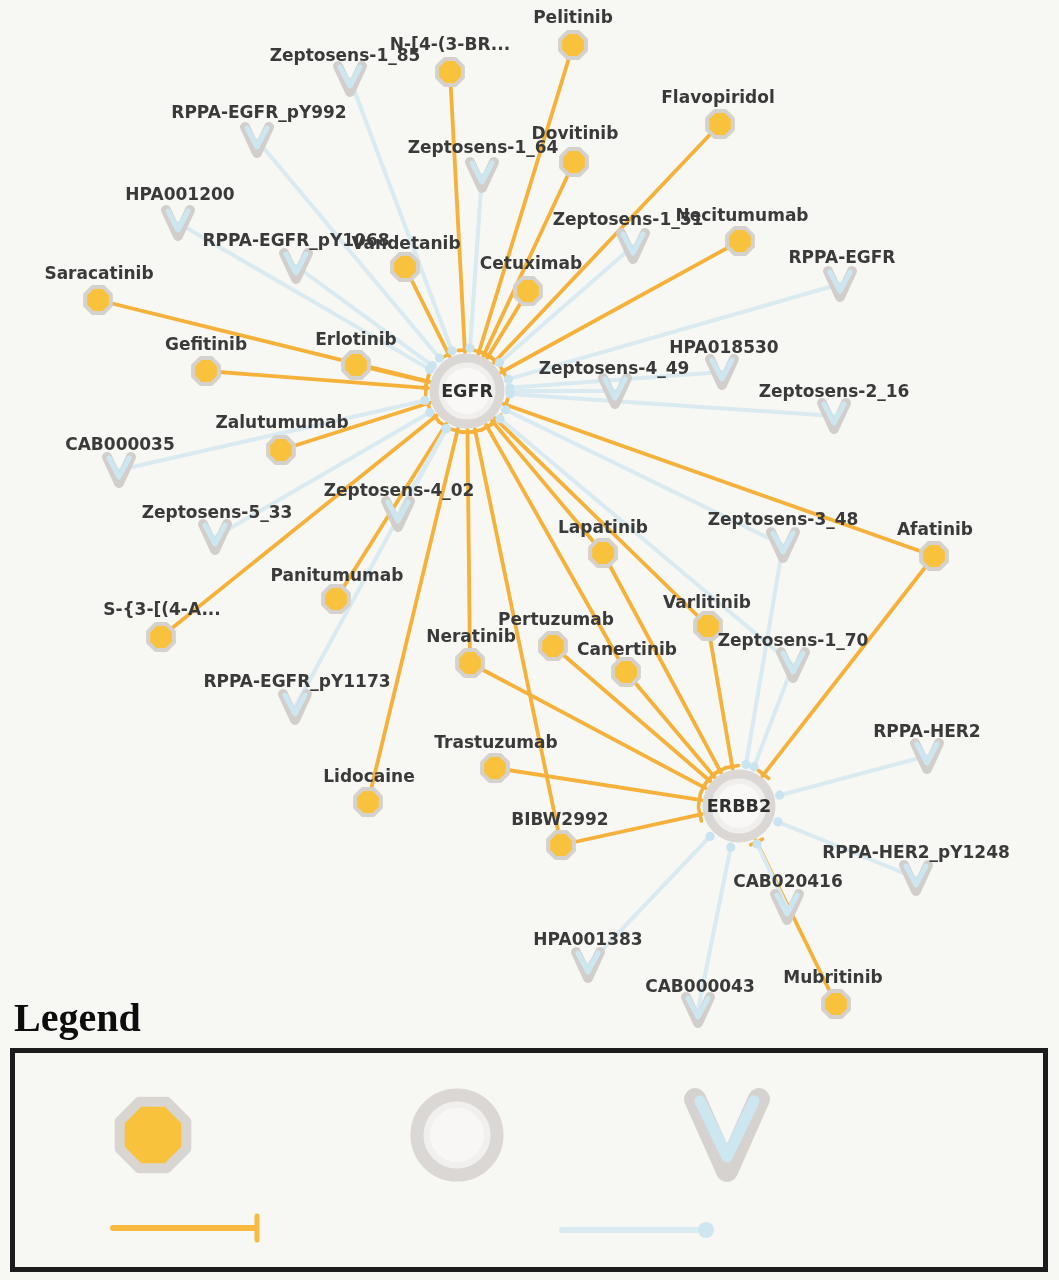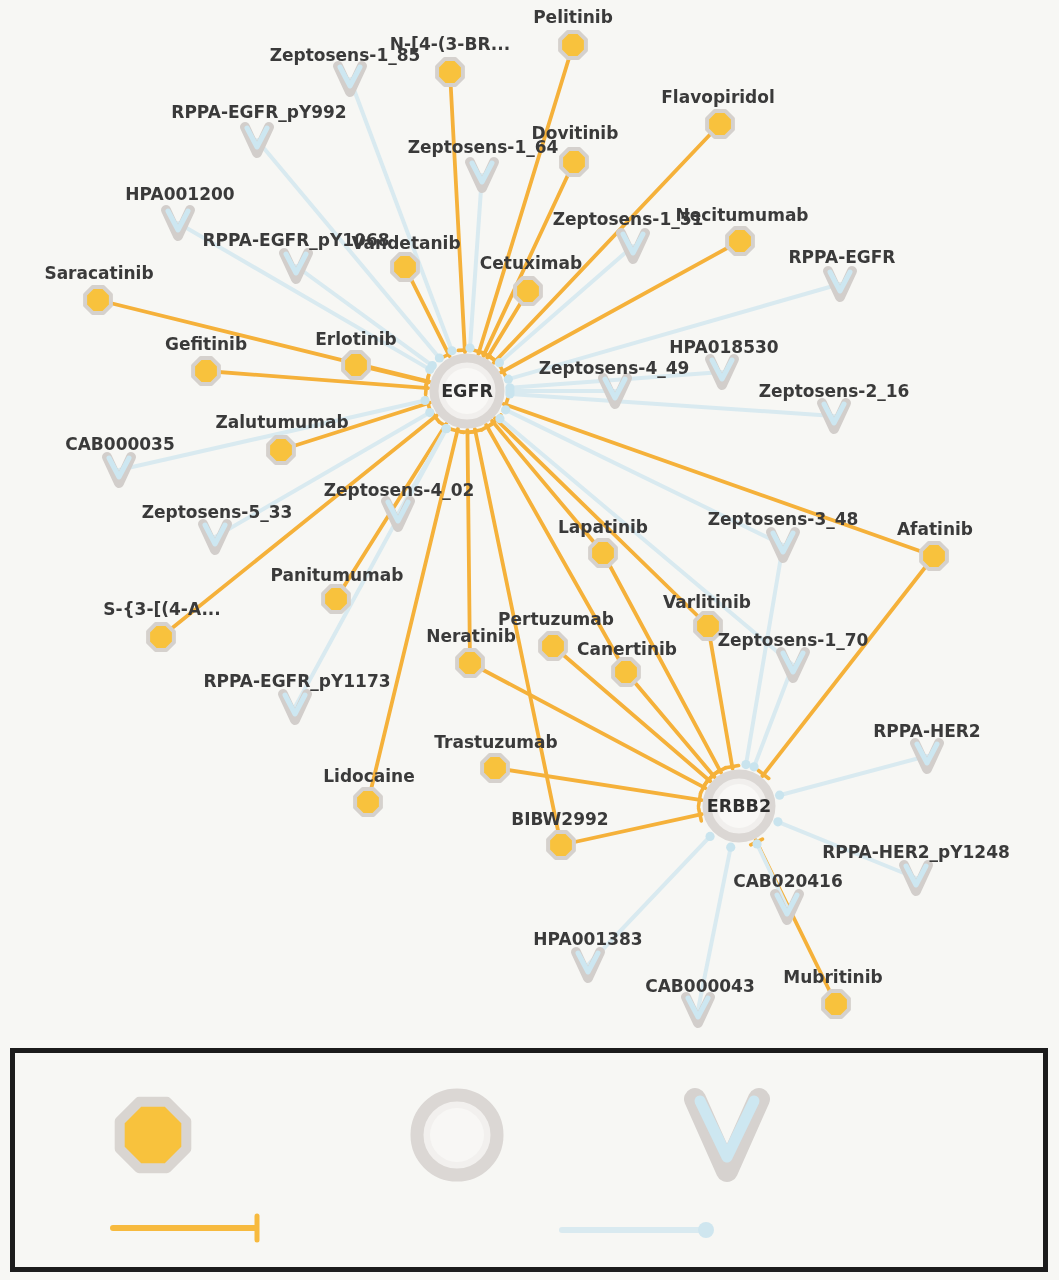--- a/index.html
+++ b/index.html
@@ -301,20 +301,21 @@
         <text x="783" y="525" text-anchor="middle" font-family="&quot;DejaVu Sans&quot;,sans-serif" font-size="17" font-weight="bold" fill="#3a3a3a">Zeptosens-3_48</text>
         <text x="793" y="646" text-anchor="middle" font-family="&quot;DejaVu Sans&quot;,sans-serif" font-size="17" font-weight="bold" fill="#3a3a3a">Zeptosens-1_70</text>
         <text x="927" y="737" text-anchor="middle" font-family="&quot;DejaVu Sans&quot;,sans-serif" font-size="17" font-weight="bold" fill="#3a3a3a">RPPA-HER2</text>
         <text x="916" y="858" text-anchor="middle" font-family="&quot;DejaVu Sans&quot;,sans-serif" font-size="17" font-weight="bold" fill="#3a3a3a">RPPA-HER2_pY1248</text>
         <text x="788" y="887" text-anchor="middle" font-family="&quot;DejaVu Sans&quot;,sans-serif" font-size="17" font-weight="bold" fill="#3a3a3a">CAB020416</text>
         <text x="588" y="945" text-anchor="middle" font-family="&quot;DejaVu Sans&quot;,sans-serif" font-size="17" font-weight="bold" fill="#3a3a3a">HPA001383</text>
         <text x="700" y="992" text-anchor="middle" font-family="&quot;DejaVu Sans&quot;,sans-serif" font-size="17" font-weight="bold" fill="#3a3a3a">CAB000043</text>
       </g>
     </svg>
 
+  <div class="legend-title">Legend</div>
 
   <div class="legend-box">
 
     <svg style="left:88px;top:32px" width="100" height="100" viewBox="0 0 100 100">
       <polygon points="83.3,63.8 63.8,83.3 36.2,83.3 16.7,63.8 16.7,36.2 36.2,16.7 63.8,16.7 83.3,36.2" fill="#f8c23d" stroke="#d9d5d1" stroke-width="10" stroke-linejoin="round"></polygon>
     </svg>
 
     <svg style="left:392px;top:32px" width="100" height="100" viewBox="0 0 100 100">
       <circle cx="50" cy="50" r="40" fill="#f2f0ee" stroke="#dbd7d4" stroke-width="13"></circle>
       <circle cx="50" cy="50" r="27" fill="#f8f7f5"></circle>

